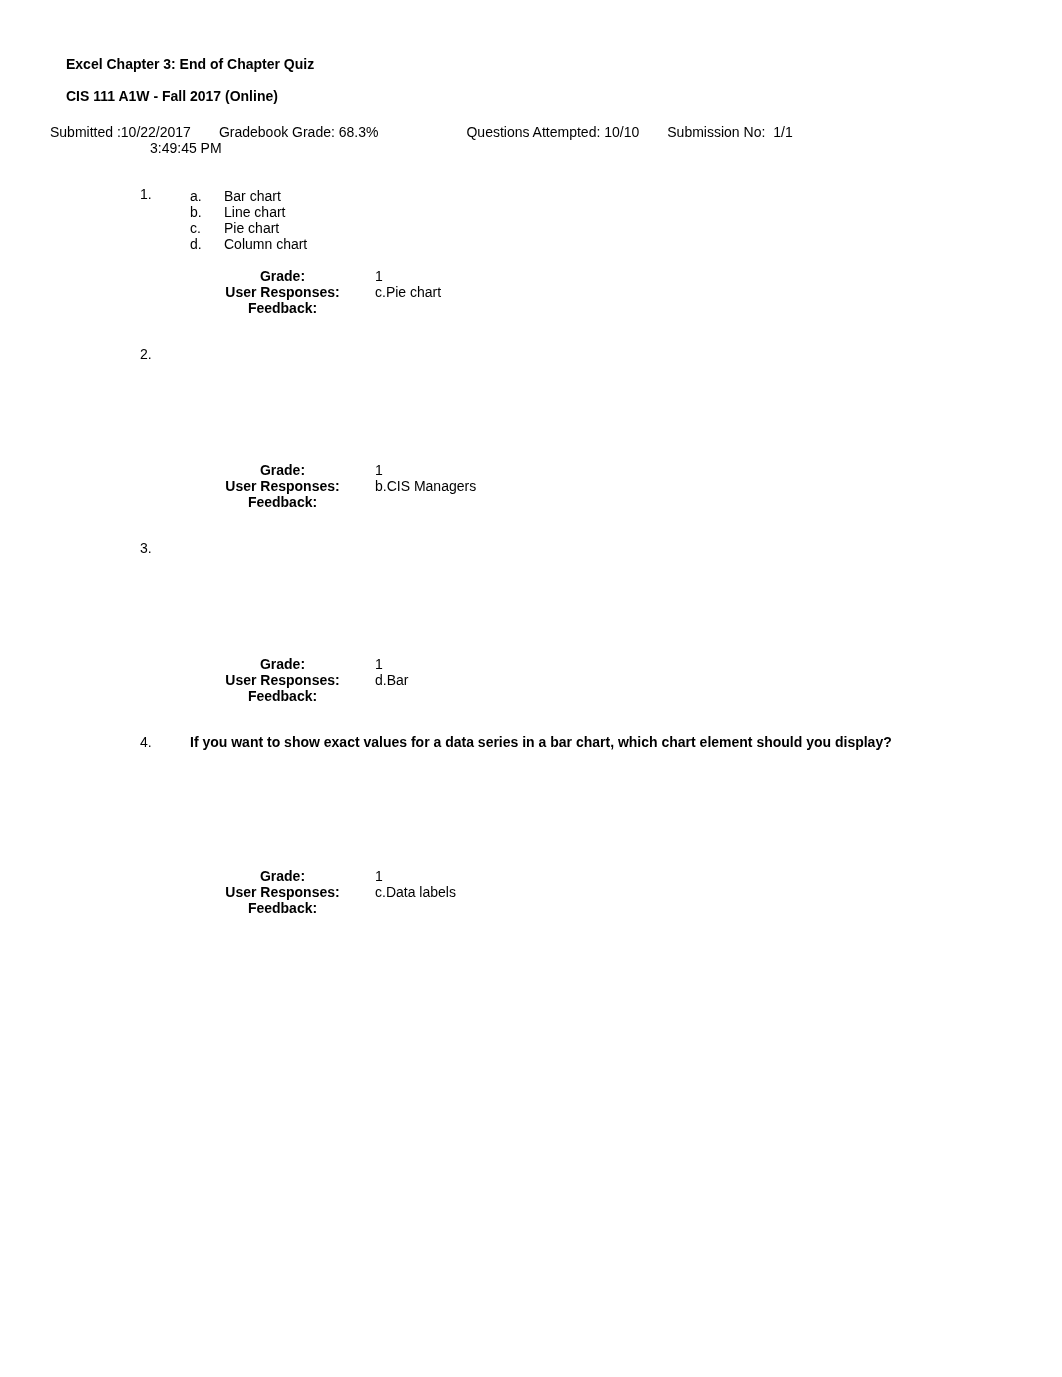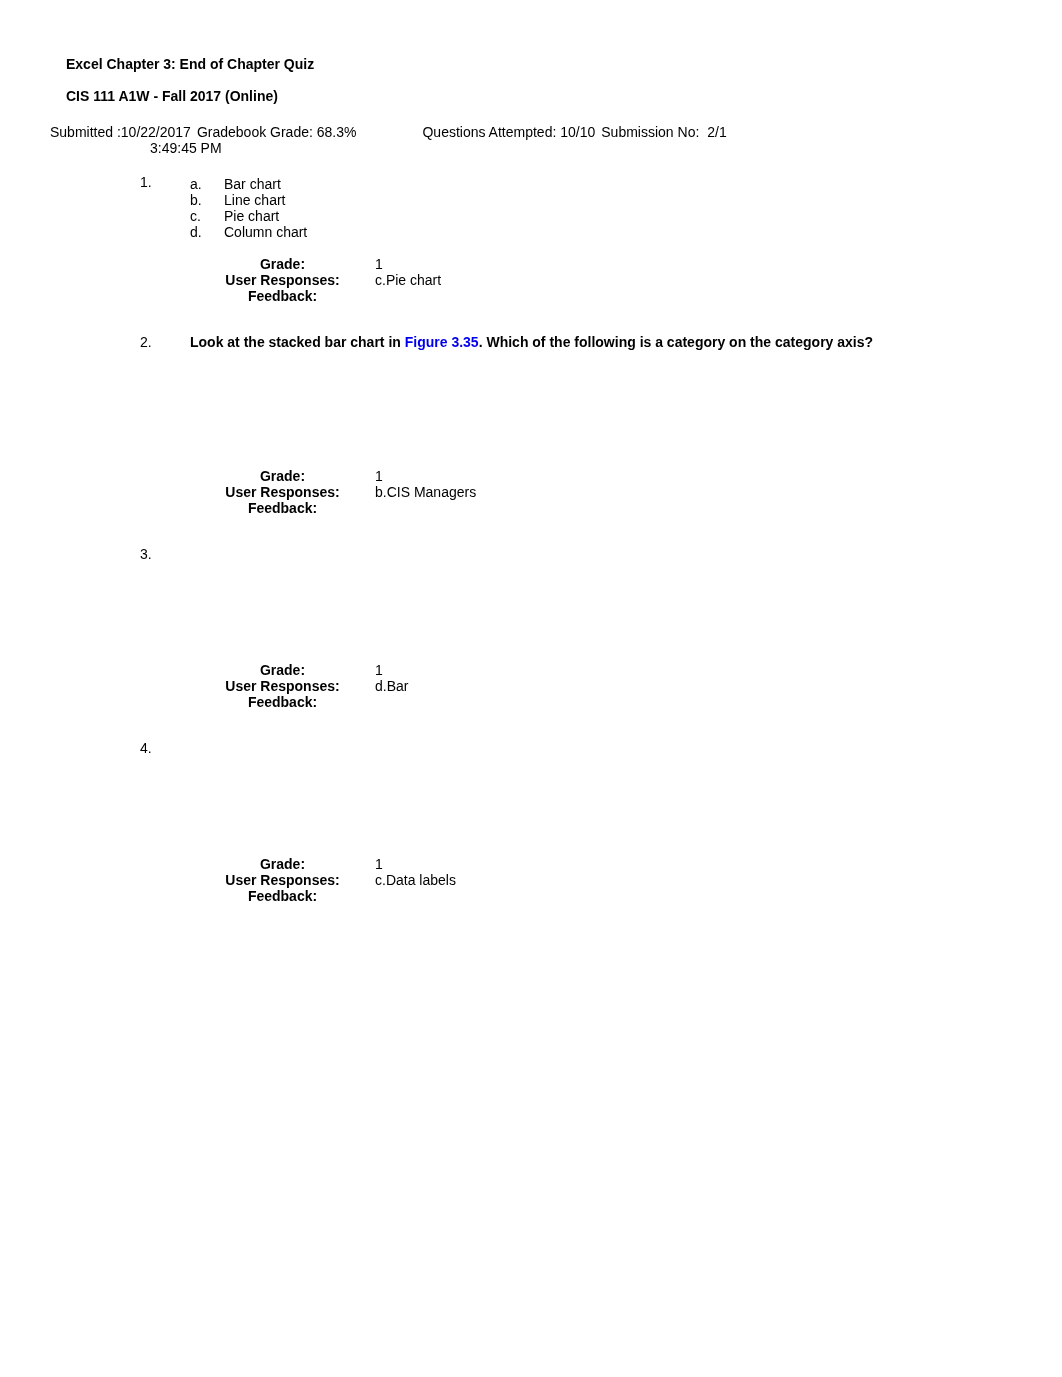--- a/index.html
+++ b/index.html
@@ -15,21 +15,21 @@
   .quiz-title {
     font-weight: bold;
     margin: 16px;
   }
   .course-info {
     font-weight: bold;
     margin: 0 0 20px 16px;
   }
   .first-line {
     display: flex;
-    gap: 6px;
+    gap: 28px;
   }
   .question-container {
     margin-left: 90px;
     margin-bottom: 30px;
   }
   .question-row {
     display: flex;
   }
   .question-number {
     width: 50px;
@@ -92,24 +92,24 @@
   <span>
     <span class="label">Gradebook Grade:</span>
     <span>68.3%</span>
   </span>
   <span style="margin-left:60px;">
     <span class="label">Questions Attempted:</span>
     <span>10/10</span>
   </span>
   <span>
     <span class="label">Submission No:</span>
-    <span style="margin-left:4px;">2/1</span>
-  </span>
-</div>
-<div style="margin-left:100px; margin-bottom:18px;">3:49:45 PM</div>
+    <span style="margin-left:4px;">1/1</span>
+  </span>
+</div>
+<div style="margin-left:100px; margin-bottom:30px;">3:49:45 PM</div>
 
 <div class="question-container">
   <div class="question-row">
     <div class="question-number">1.</div>
     <div class="question-content">
       <div class="options">
         <div class="option-row">
             <span class="option-letter">a.</span>
             <span>Bar chart</span>
           </div>
@@ -140,23 +140,20 @@
           </div>
       </div>
     </div>
   </div>
 </div>
 
 <div class="question-container">
   <div class="question-row">
     <div class="question-number">2.</div>
     <div class="question-content">
-      <div class="question-text">
-        <span>Look at the stacked bar chart in </span><span class="figure-link">Figure 3.35</span><span>. Which of the following is a category on the category axis?</span>
-      </div>
       <div class="spacer"></div>
       <div class="grade-block">
         <div class="grade-row">
             <span class="grade-label">Grade:</span>
             <span class="grade-value">1</span>
           </div>
         <div class="grade-row">
             <span class="grade-label">User Responses:</span>
             <span class="grade-value">b.CIS Managers</span>
           </div>
@@ -187,20 +184,21 @@
           </div>
       </div>
     </div>
   </div>
 </div>
 
 <div class="question-container">
   <div class="question-row">
     <div class="question-number">4.</div>
     <div class="question-content">
+      <div class="question-text">If you want to show exact values for a data series in a bar chart, which chart element should you display?</div>
       <div class="spacer"></div>
       <div class="grade-block">
         <div class="grade-row">
             <span class="grade-label">Grade:</span>
             <span class="grade-value">1</span>
           </div>
         <div class="grade-row">
             <span class="grade-label">User Responses:</span>
             <span class="grade-value">c.Data labels</span>
           </div>

